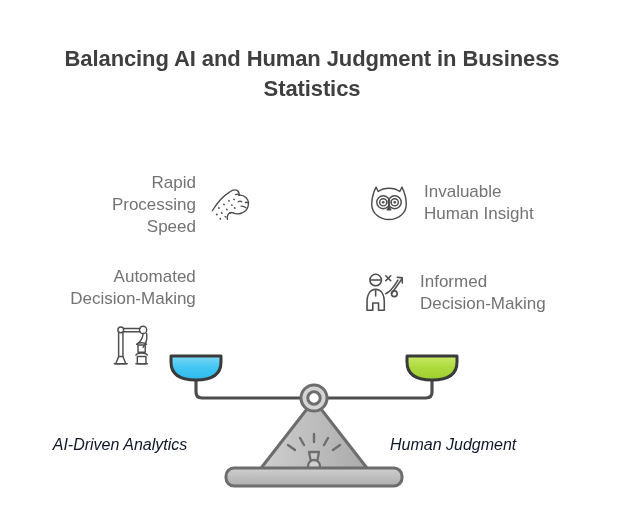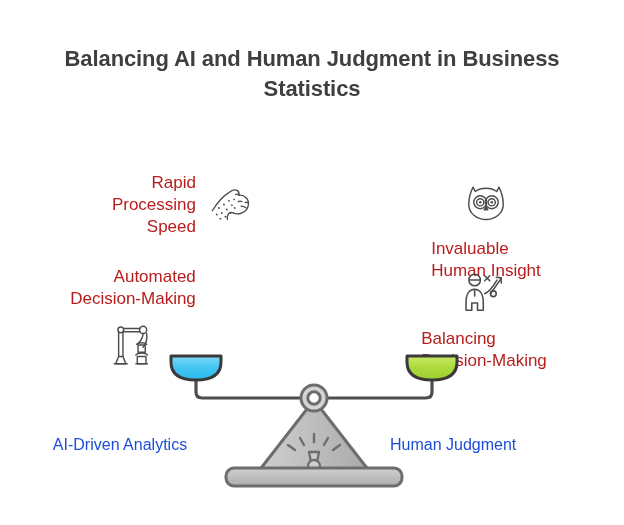--- a/index.html
+++ b/index.html
@@ -55,31 +55,31 @@
 
   .feature.left-side {
     flex-direction: row;
     justify-content: flex-end;
   }
   .feature.left-side .feature-label {
     text-align: right;
   }
 
   .feature.right-side {
-    flex-direction: column;
+    flex-direction: row;
     justify-content: flex-start;
   }
   .feature.right-side .feature-label {
     text-align: left;
   }
 
   .feature-label {
     font-size: 17px;
     line-height: 22px;
-    color: #b91c1c;
+    color: #737373;
     white-space: pre-line;
   }
 
   .feature-icon {
     flex: 0 0 auto;
     width: 46px;
     height: 46px;
     display: block;
   }
   .feature-icon svg {
@@ -115,21 +115,22 @@
     width: 292px;
     height: 145px;
   }
 
   
   .bottom-label {
     position: absolute;
     top: 434px;
     font-size: 16px;
     line-height: 22px;
-    color: #1d4ed8;
+    color: #0f172a;
+    font-style: italic;
   }
   #label-ai-driven-analytics {
     left: 10px;
     width: 220px;
     text-align: center;
   }
   #label-human-judgment {
     left: 390px;
     width: 220px;
   }
@@ -271,21 +272,21 @@
 
           <path d="M41 33 L55 13"></path>
 
           <circle cx="45" cy="33" r="4"></circle>
 
           <path d="M49 10 L56 11 L56 18"></path>
 
           <path d="M33 33 C 38 31, 44 24, 50 14"></path>
         </svg>
       </span>
-      <div class="feature-label">Balancing
+      <div class="feature-label">Informed
 Decision-Making</div>
     </div>
   </div>
 
   <div class="scale">
     <svg viewBox="0 0 292 145">
       <defs>
         <linearGradient id="panBlueGrad" x1="0" y1="0" x2="0" y2="1">
           <stop offset="0%" stop-color="#7fd9f7"></stop>
           <stop offset="45%" stop-color="#45c6f2"></stop>

